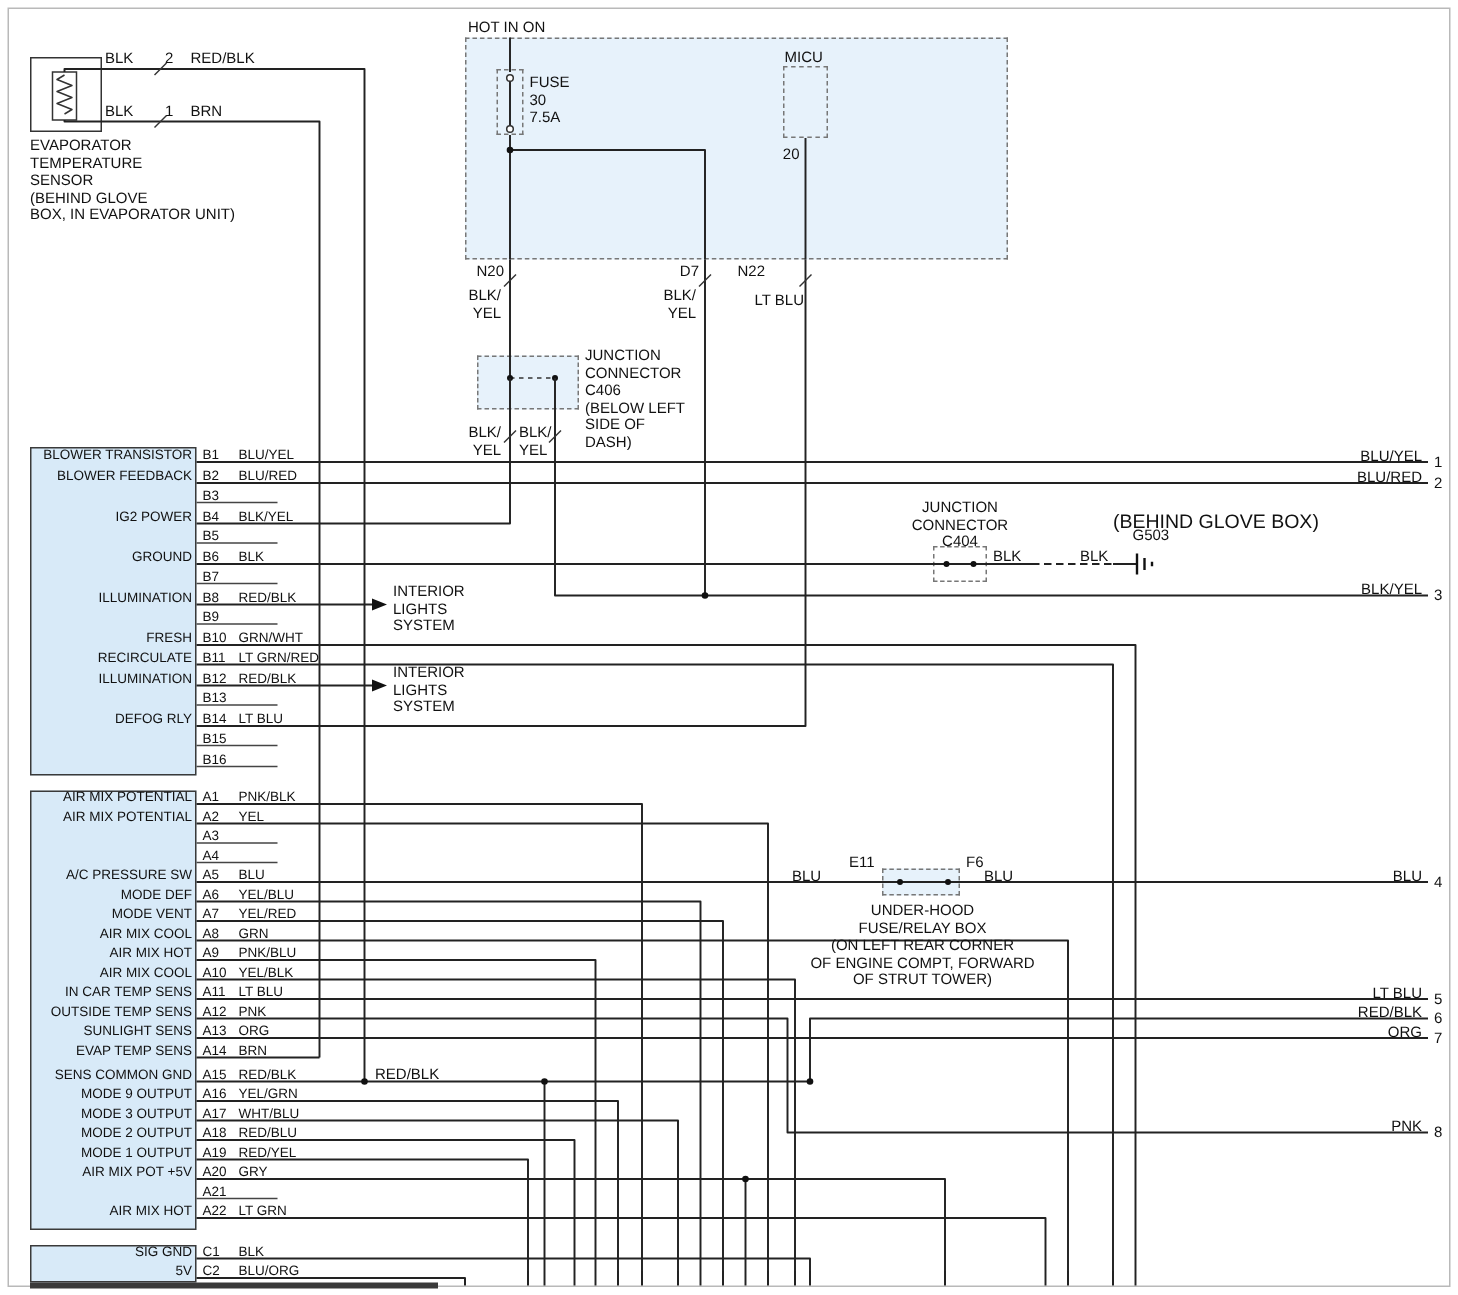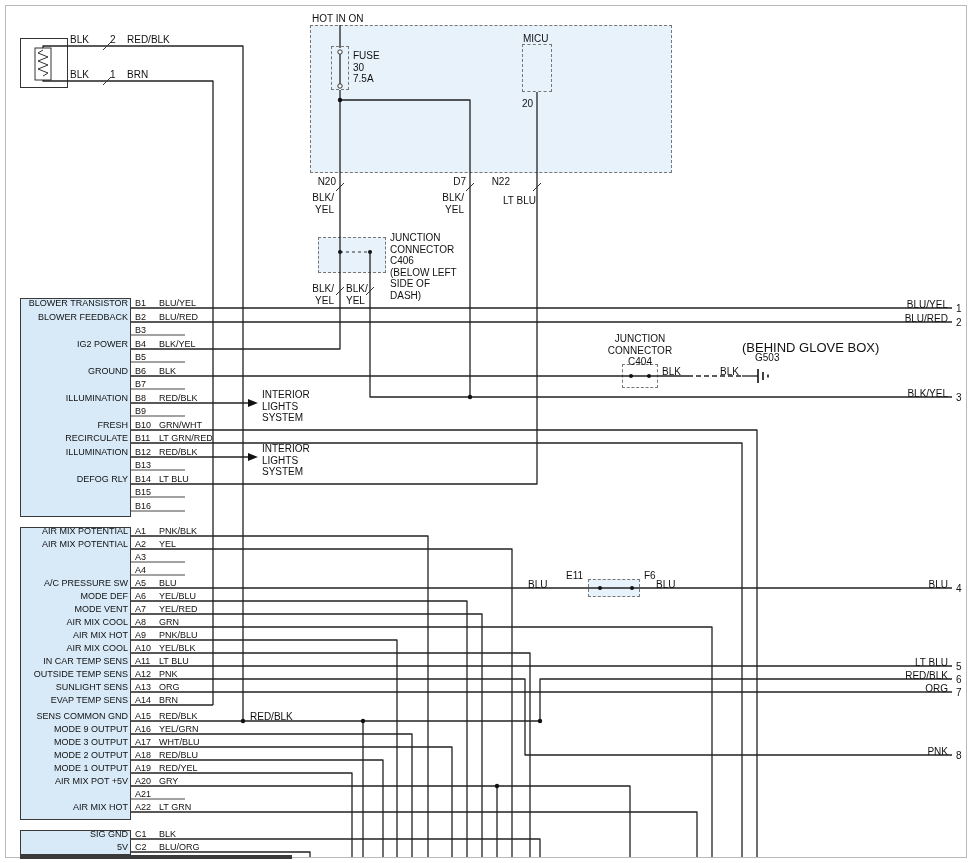--- a/index.html
+++ b/index.html
@@ -158,20 +158,25 @@
   </svg>
 
   <div class="strip"></div>
 
   <div class="t" style="left:70px;top:34px">BLK</div>
   <div class="t" style="left:110px;top:34px">2</div>
   <div class="t" style="left:127px;top:34px">RED/BLK</div>
   <div class="t" style="left:70px;top:69px">BLK</div>
   <div class="t" style="left:110px;top:69px">1</div>
   <div class="t" style="left:127px;top:69px">BRN</div>
+  <div class="t ml" style="left:20px;top:92px">EVAPORATOR
+TEMPERATURE
+SENSOR
+(BEHIND GLOVE
+BOX, IN EVAPORATOR UNIT)</div>
 
   <div class="t" style="left:312px;top:13px">HOT IN ON</div>
   <div class="t ml" style="left:353px;top:50px">FUSE
 30
 7.5A</div>
   <div class="t" style="left:523px;top:33px">MICU</div>
   <div class="t r" style="left:515px;top:98px;width:18px">20</div>
   <div class="t r" style="left:312px;top:176px;width:24px">N20</div>
   <div class="t r" style="left:448px;top:176px;width:18px">D7</div>
   <div class="t r" style="left:485px;top:176px;width:25px">N22</div>
@@ -205,20 +210,25 @@
 LIGHTS
 SYSTEM</div>
   <div class="t ml" style="left:262px;top:443px">INTERIOR
 LIGHTS
 SYSTEM</div>
 
   <div class="t r" style="left:528px;top:579px;width:18px">BLU</div>
   <div class="t" style="left:566px;top:570px">E11</div>
   <div class="t" style="left:644px;top:570px">F6</div>
   <div class="t" style="left:656px;top:579px">BLU</div>
+  <div class="t ml c" style="left:520px;top:602px;width:190px">UNDER-HOOD
+FUSE/RELAY BOX
+(ON LEFT REAR CORNER
+OF ENGINE COMPT, FORWARD
+OF STRUT TOWER)</div>
 
   <div class="t" style="left:250px;top:711px">RED/BLK</div>
 
   <div class="t r" style="left:888px;top:299px;width:60px">BLU/YEL</div>
   <div class="t" style="left:956px;top:303px">1</div>
   <div class="t r" style="left:888px;top:313px;width:60px">BLU/RED</div>
   <div class="t" style="left:956px;top:317px">2</div>
   <div class="t r" style="left:888px;top:388px;width:60px">BLK/YEL</div>
   <div class="t" style="left:956px;top:392px">3</div>
   <div class="t r" style="left:888px;top:579px;width:60px">BLU</div>

